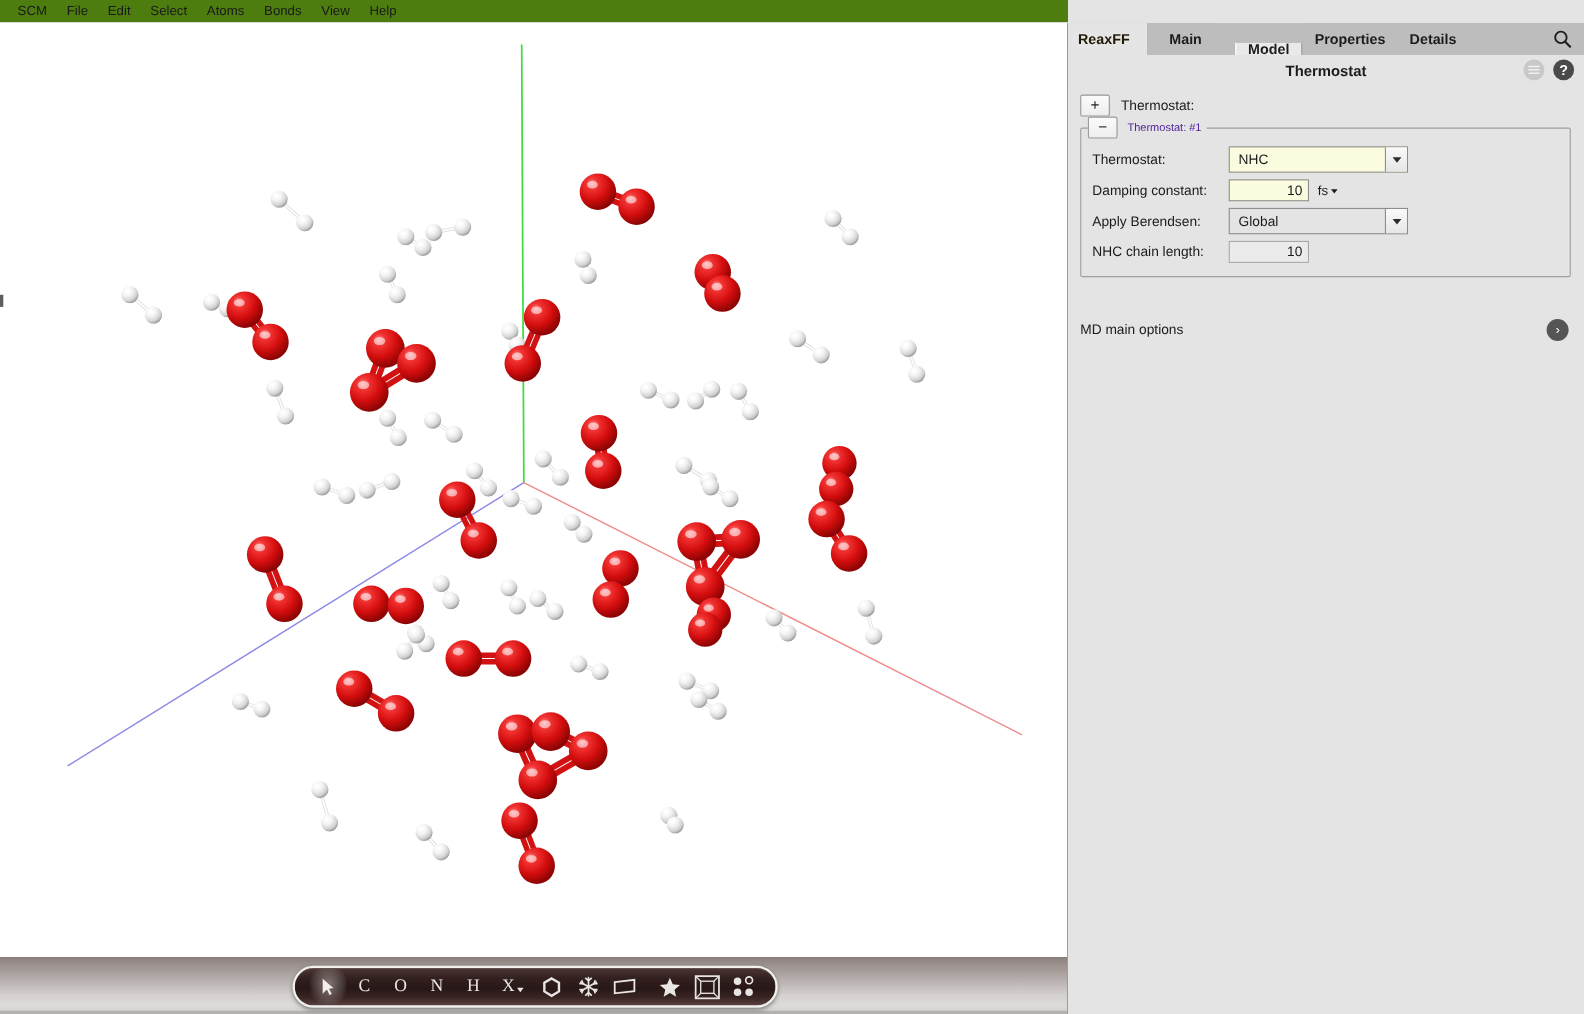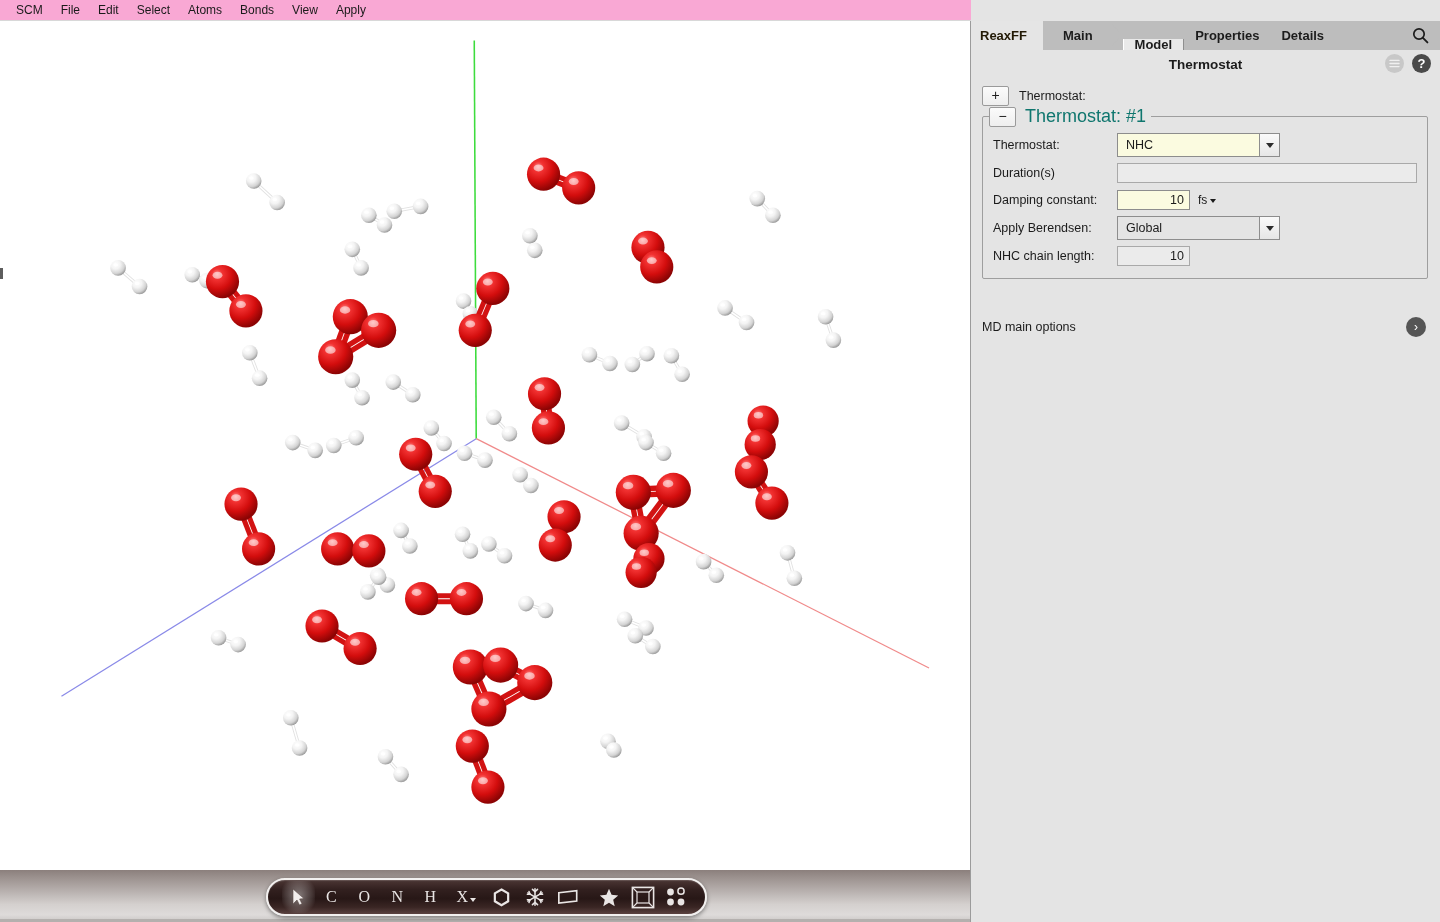--- a/index.html
+++ b/index.html
@@ -18,21 +18,21 @@
     width: 1440px;
     height: 922px;
   }
 
   
   .menubar {
     position: absolute;
     left: 0; top: 0;
     width: 971px;
     height: 21px;
-    background: #f9a8d4;
+    background: #4d7c0f;
     display: flex;
     align-items: center;
     padding-left: 7px;
     box-sizing: border-box;
     border-bottom: 1px solid #d8d8d8;
   }
   .menubar .mitem {
     font-size: 12px;
     color: #1a1a1a;
     padding: 0 9px;
@@ -272,21 +272,21 @@
   .group-legend {
     position: absolute;
     top: -11px;
     left: 6px;
     display: flex;
     align-items: center;
     gap: 9px;
     background: #e4e4e4;
     padding-right: 5px;
   }
-  .group-legend .lbl { font-size: 18px; color: #0f766e; text-align: center; }
+  .group-legend .lbl { font-size: 10px; color: #4c1d95; text-align: center; }
 
   .frow {
     display: flex;
     align-items: center;
     min-height: 22px;
     margin-bottom: 5px;
   }
   .frow:last-child { margin-bottom: 0; }
   .flabel {
     width: 124px;
@@ -390,21 +390,21 @@
 <div id="app">
 
   <div class="menubar">
     <div class="mitem">SCM</div>
     <div class="mitem">File</div>
     <div class="mitem">Edit</div>
     <div class="mitem">Select</div>
     <div class="mitem">Atoms</div>
     <div class="mitem">Bonds</div>
     <div class="mitem">View</div>
-    <div class="mitem">Apply</div>
+    <div class="mitem">Help</div>
   </div>
 
   <div class="viewport">
     <svg id="mol-svg" width="970" height="849" viewBox="0 0 970 870">
       <defs>
         <radialGradient id="gO" cx="34%" cy="28%" r="72%">
           <stop offset="0%" stop-color="#ff8a8a"></stop>
           <stop offset="22%" stop-color="#f23232"></stop>
           <stop offset="62%" stop-color="#d30d0d"></stop>
           <stop offset="100%" stop-color="#8c0404"></stop>
@@ -1038,24 +1038,20 @@
           <div class="flabel">Thermostat:</div>
           <div class="combo">
             <div class="ctext">NHC</div>
             <div class="cbtn">
                 <span class="caret-dn"></span>
               </div>
           </div>
         </div>
 
 
-        <div class="frow">
-          <div class="flabel">Duration(s)</div>
-          <div class="textfield wide readonly" style="width:320px;"></div>
-        </div>
 
         <div class="frow">
           <div class="flabel">Damping constant:</div>
           <div class="textfield num">10</div>
           <div class="unit">
             <span>fs</span>
             <span class="dot"></span>
           </div>
         </div>
 

